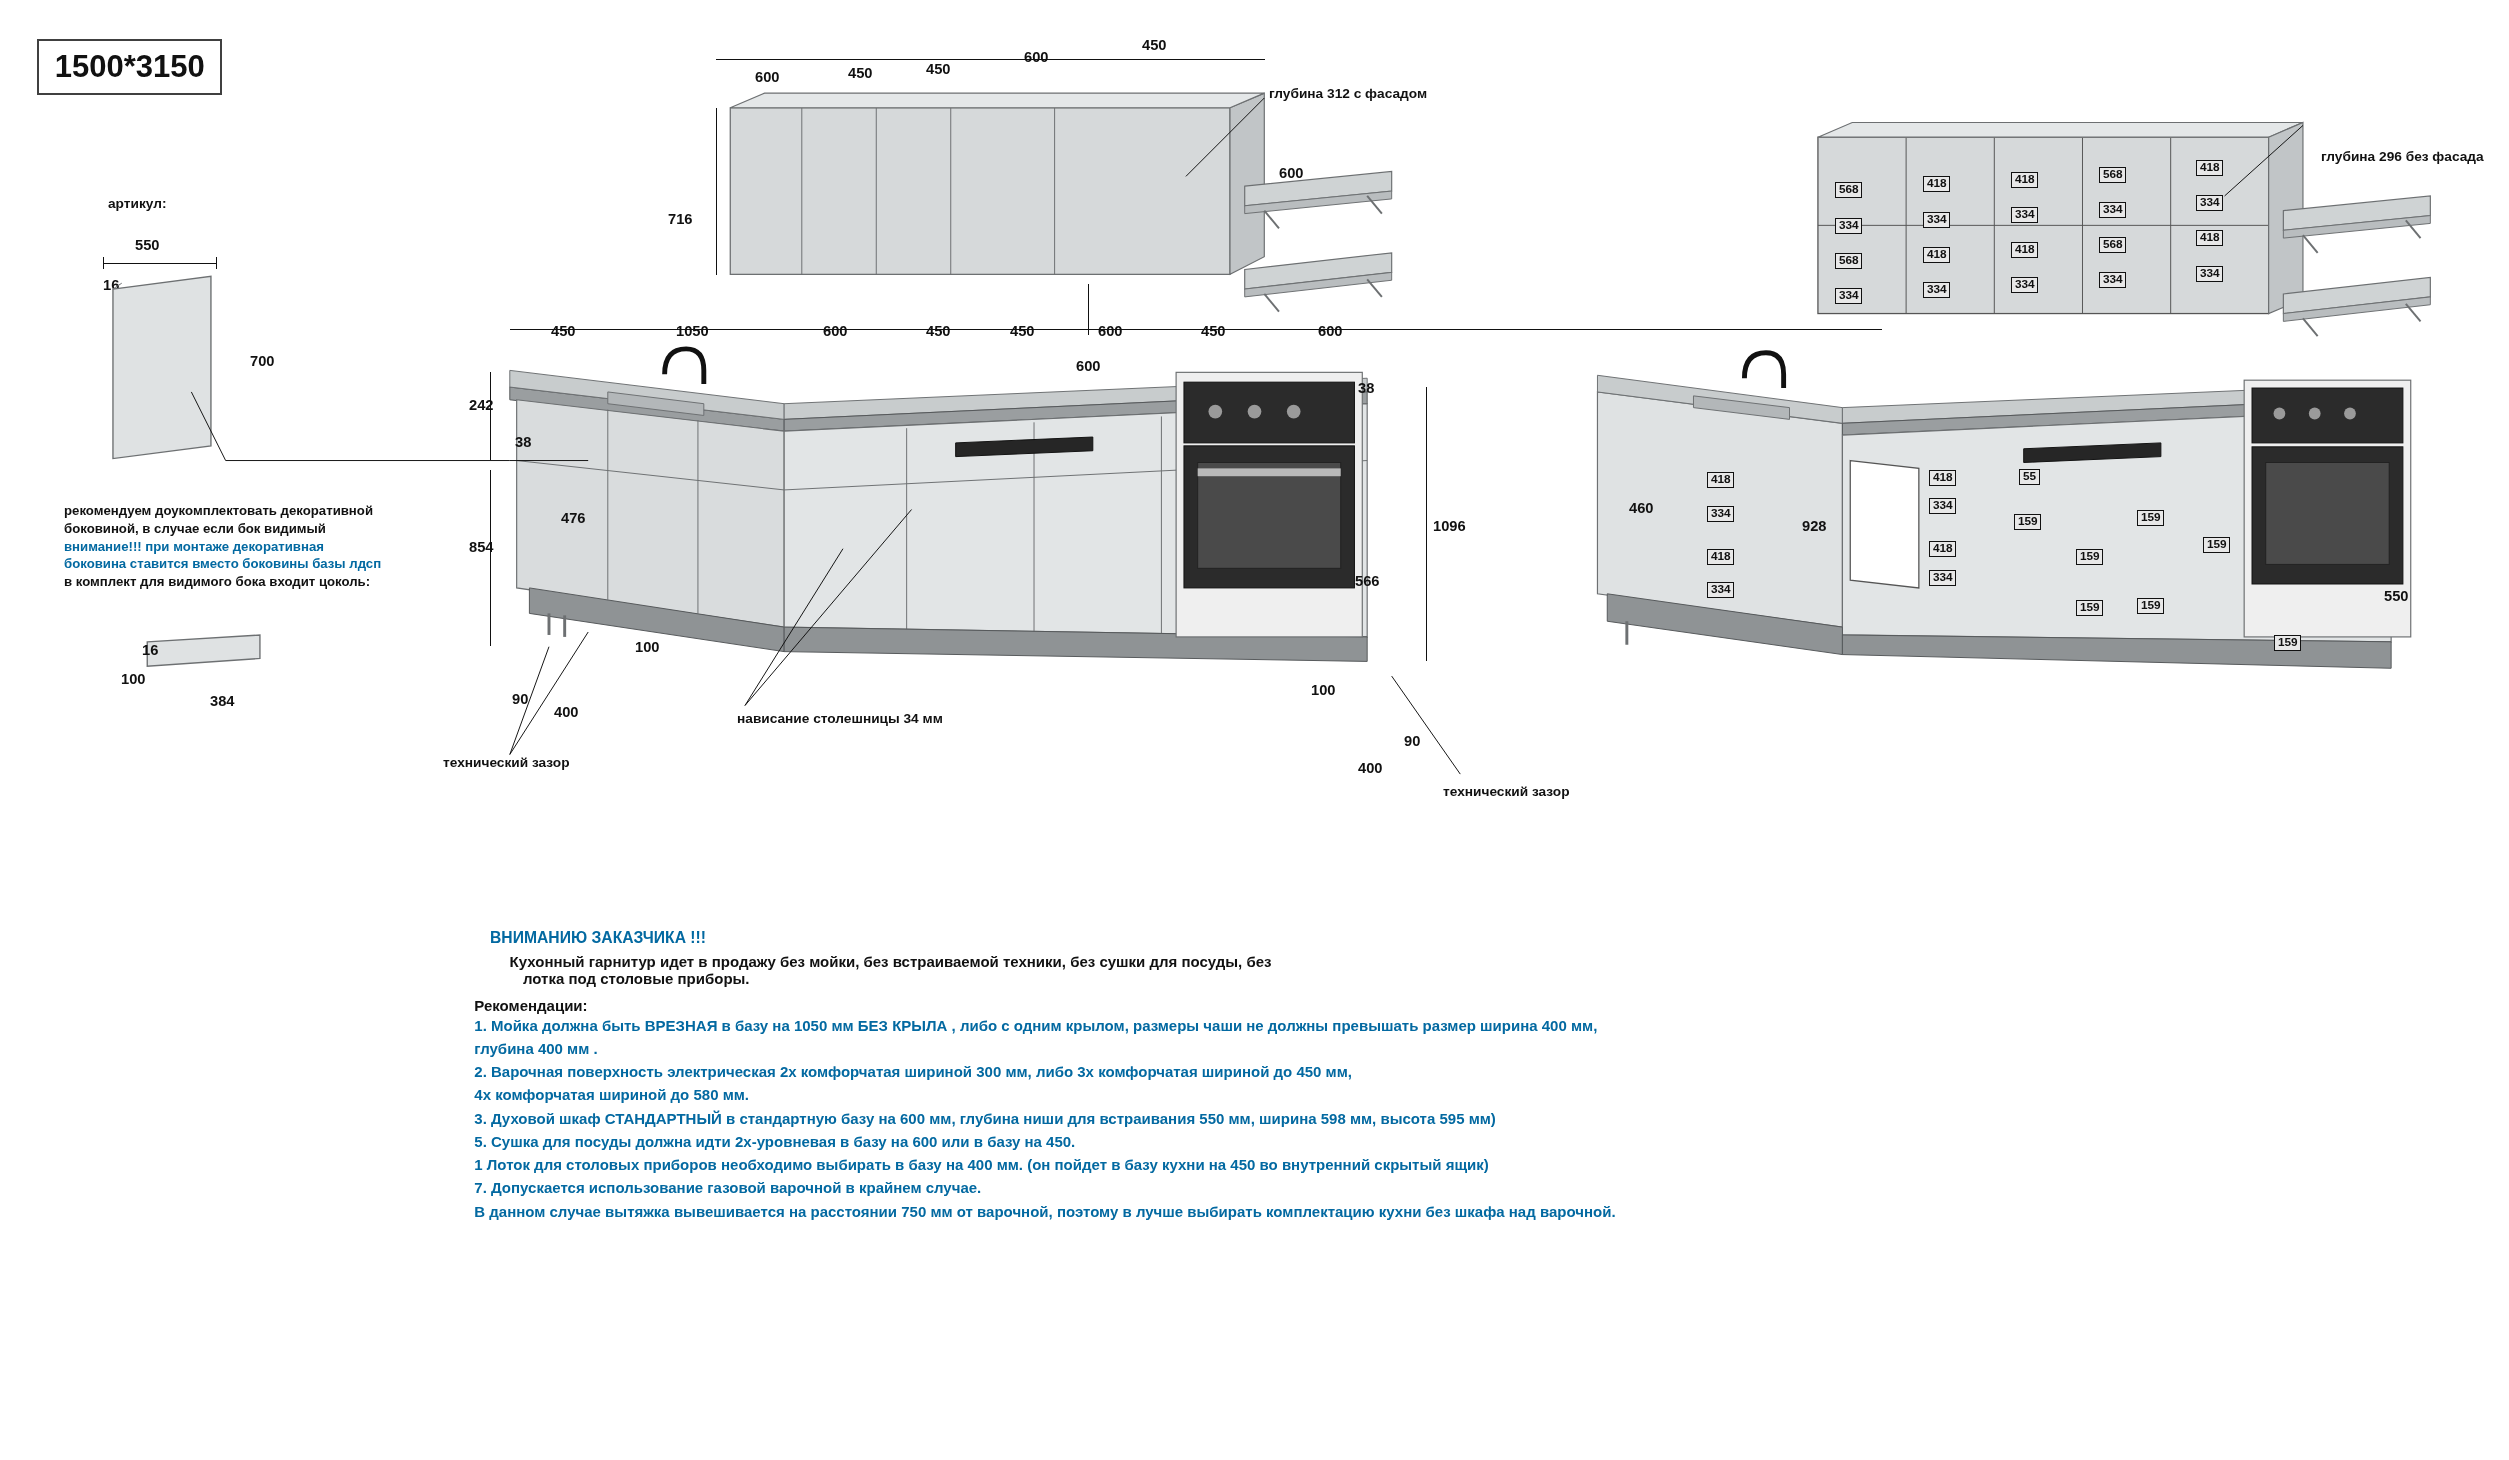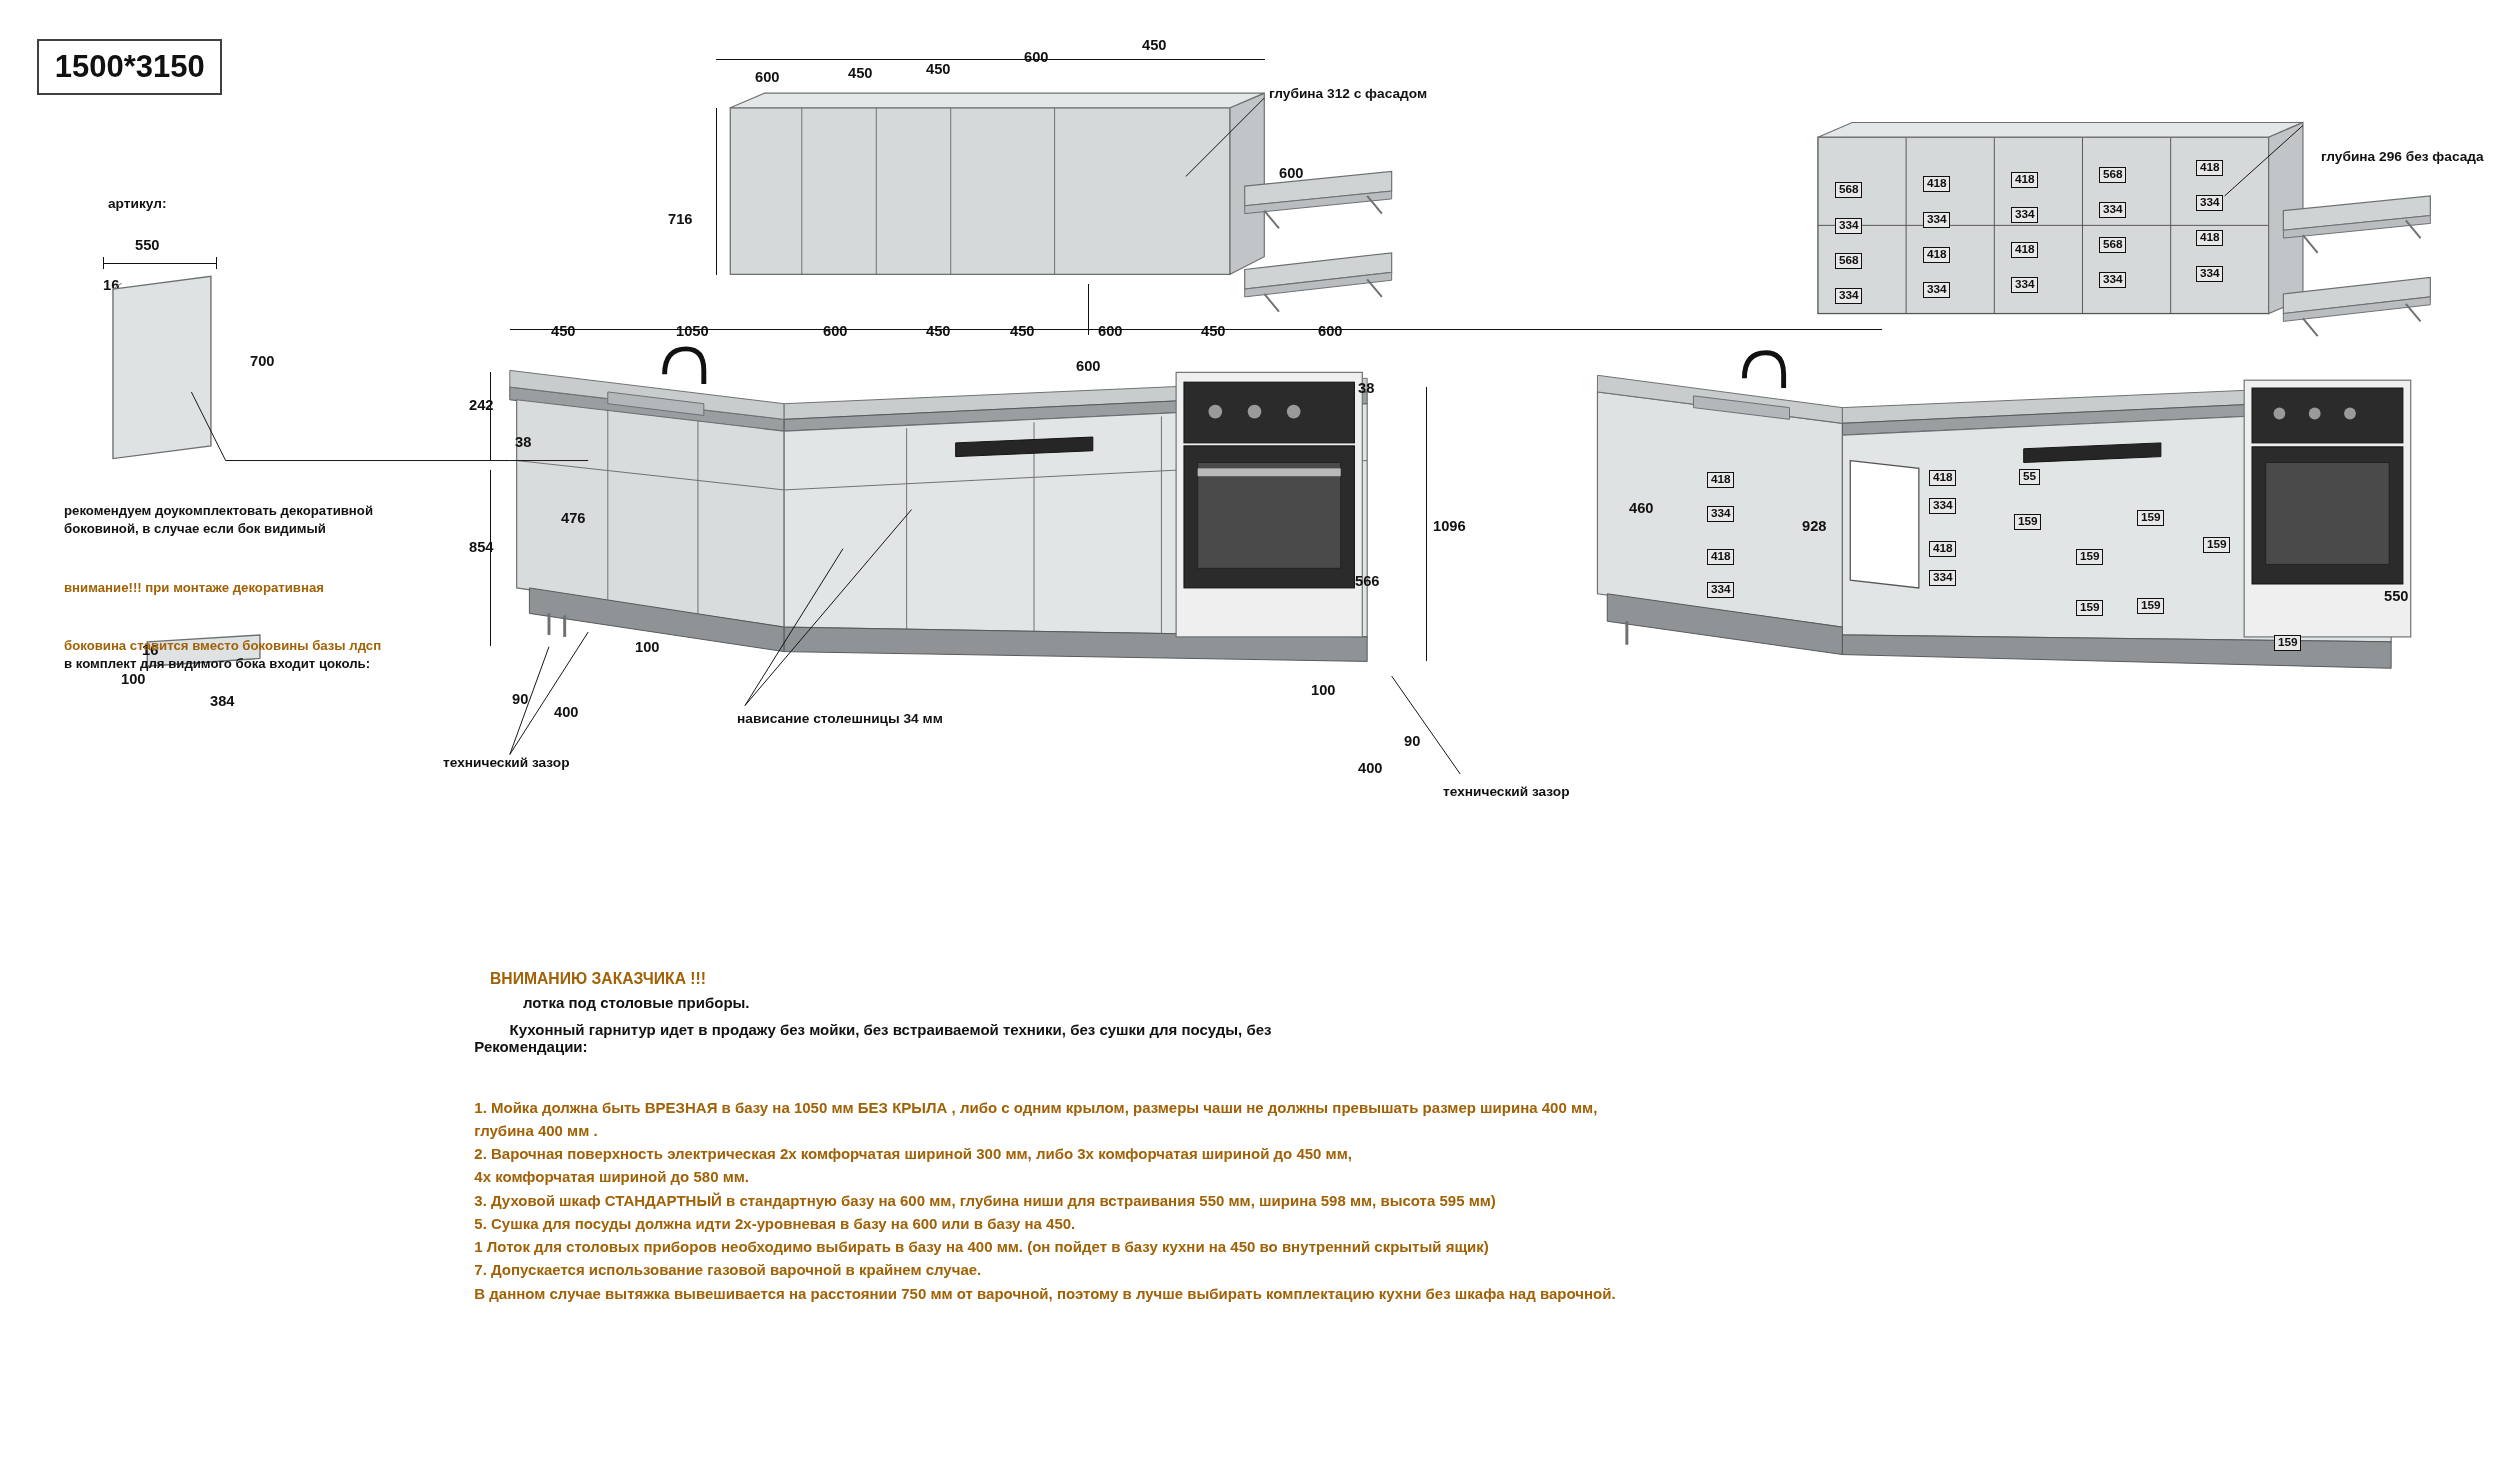--- a/index.html
+++ b/index.html
@@ -3,21 +3,21 @@
 <meta charset="utf-8">
 <style>
   html,body{margin:0;padding:0;background:#ffffff;}
   body{width:2509px;height:1460px;position:relative;font-family:"Liberation Sans",sans-serif;color:#111;overflow:hidden;}
   .abs{position:absolute;}
   .dim{font-size:14.7px;font-weight:bold;color:#111;white-space:nowrap;}
   .lbl{font-size:13.7px;font-weight:bold;color:#111;white-space:nowrap;}
   .hline{height:1px;background:#111;position:absolute;}
   .vline{width:1px;background:#111;position:absolute;}
   .title-box{border:2px solid #404040;padding:7.8px 15.7px;font-size:31px;font-weight:bold;}
-  .note-red{color:#a16207;font-weight:bold;margin-top:41px;}
+  .note-red{color:#0369a1;font-weight:bold;}
   .note-blk{color:#111;font-weight:bold;}
   .boxdim{border:1px solid #111;background:#e8e8e8;font-size:11.8px;font-weight:bold;padding:1px 2.9px;line-height:1;}
   .reco{font-size:15px;line-height:1.55;}
   svg{position:absolute;left:0;top:0;overflow:visible;}
 </style>
 </head>
 <body>
 
 <div class="abs title-box" style="left:37px;top:39px;">1500*3150</div>
 
@@ -246,22 +246,22 @@
 <div class="abs boxdim" style="left:2014px;top:514px;">159</div>
 <div class="abs boxdim" style="left:2076px;top:549px;">159</div>
 <div class="abs boxdim" style="left:2076px;top:600px;">159</div>
 <div class="abs boxdim" style="left:2137px;top:510px;">159</div>
 <div class="abs boxdim" style="left:2137px;top:598px;">159</div>
 <div class="abs boxdim" style="left:2203px;top:537px;">159</div>
 <div class="abs boxdim" style="left:2274px;top:635px;">159</div>
 
 <div class="abs" style="left:490px;top:929px;width:1862px;">
   <div class="note-red" style="font-size:15.7px;margin-bottom:5.9px;">ВНИМАНИЮ ЗАКАЗЧИКА !!!</div>
+  <div class="note-blk" style="font-size:15px;margin-left:19.6px;">Кухонный гарнитур идет в продажу без мойки, без встраиваемой техники, без сушки для посуды, без</div>
   <div class="note-blk" style="font-size:15px;margin-left:33px;margin-bottom:9.8px;">лотка под столовые приборы.</div>
-  <div class="note-blk" style="font-size:15px;margin-left:19.6px;">Кухонный гарнитур идет в продажу без мойки, без встраиваемой техники, без сушки для посуды, без</div>
   <div class="note-blk" style="font-size:15px;margin-left:-15.7px;">Рекомендации:</div>
   <div class="reco note-red" style="margin-left:-15.7px;">
     <div>1.  Мойка должна быть ВРЕЗНАЯ в базу на 1050 мм БЕЗ КРЫЛА , либо с одним крылом, размеры чаши  не должны превышать размер ширина  400  мм,</div>
     <div>      глубина  400 мм .</div>
     <div>2.  Варочная поверхность электрическая 2х комфорчатая  шириной 300 мм, либо 3х комфорчатая шириной до 450 мм,</div>
     <div>      4х комфорчатая шириной до 580 мм.</div>
     <div>3.  Духовой шкаф СТАНДАРТНЫЙ в стандартную базу на 600 мм, глубина ниши для встраивания 550 мм, ширина 598 мм, высота 595 мм)</div>
     <div>5.  Сушка для посуды должна идти 2х-уровневая  в базу на 600 или в базу на 450.</div>
     <div>1   Лоток для столовых приборов необходимо выбирать в базу на 400 мм. (он пойдет в базу кухни на 450 во внутренний скрытый ящик)</div>
     <div>7.  Допускается использование газовой варочной в крайнем случае.</div>

